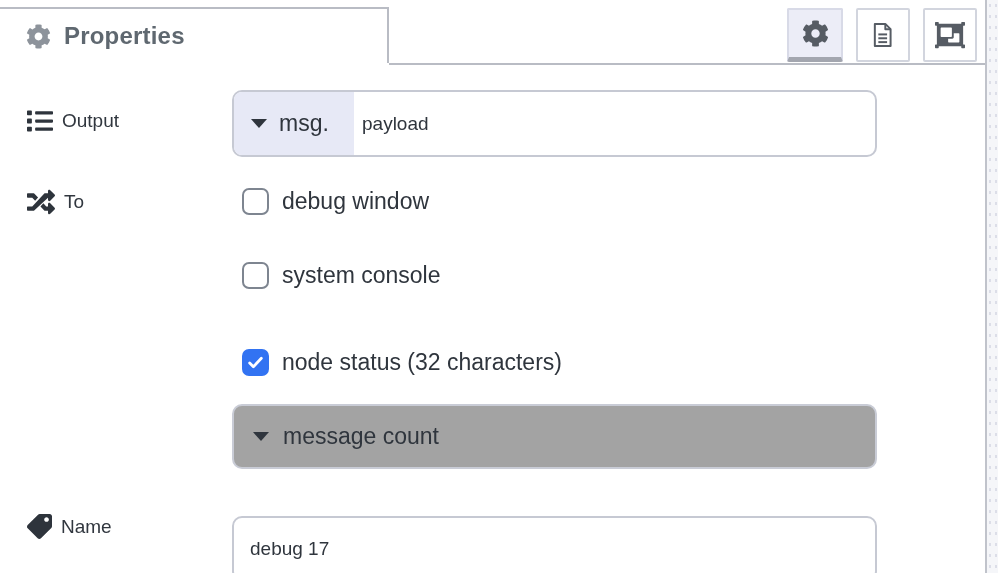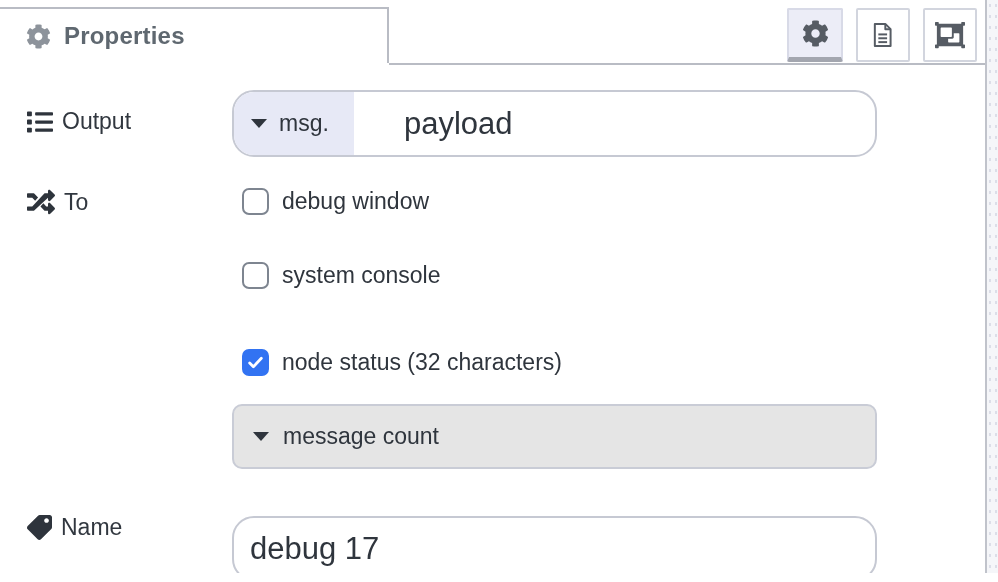--- a/index.html
+++ b/index.html
@@ -50,51 +50,51 @@
     border-bottom:5px solid #a3a6af;
   }
   .tb-btn .ic{color:#565c64;}
   .btn-props{left:787px;width:56px;}
   .btn-desc{left:856px;}
   .btn-appear{left:923px;}
 
   
   .row-label{
     position:absolute;left:27px;display:flex;align-items:center;gap:9px;
-    font-size:23px;color:#31373f;white-space:nowrap;
+    font-size:19px;color:#31373f;white-space:nowrap;
   }
   .row-label .ic{color:#2e343c;flex:0 0 auto;}
 
   
   .field{
     position:absolute;left:232px;width:645px;box-sizing:border-box;
-    border:2px solid #c6c9d3;border-radius:22px;background:#fff;
-    display:flex;align-items:stretch;overflow:hidden;gap:42px;
+    border:2px solid #c6c9d3;border-radius:10px;background:#fff;
+    display:flex;align-items:stretch;overflow:hidden;
   }
   .typed-btn{
     width:120px;flex:0 0 auto;background:#e7e9f6;
     display:flex;align-items:center;gap:12px;padding-left:17px;
     box-sizing:border-box;cursor:pointer;white-space:nowrap;
     font-size:23px;color:#2f353d;
   }
   .caret{
     width:0;height:0;flex:0 0 auto;
     border-left:8px solid transparent;border-right:8px solid transparent;
     border-top:9px solid #2f353d;
   }
   .field input{
     flex:1;border:none;outline:none;background:transparent;
     font-family:"Liberation Sans","DejaVu Sans",sans-serif;
-    font-size:31px;color:#2f353d;padding:0 0 0 8px;min-width:0;
+    font-size:19px;color:#2f353d;padding:0 0 0 8px;min-width:0;
   }
   .field input.padded{padding-left:16px;}
 
   .dropdown{
     position:absolute;left:232px;width:645px;box-sizing:border-box;
-    border:2px solid #c9ccd6;border-radius:10px;background:#e5e5e5;
+    border:2px solid #c9ccd6;border-radius:10px;background:#a3a3a3;
     display:flex;align-items:center;gap:14px;padding-left:19px;
     font-size:23px;color:#2f353d;cursor:pointer;white-space:nowrap;
   }
 
   
   .check-row{position:absolute;left:242px;display:flex;align-items:center;gap:13px;cursor:pointer;}
   .checkbox{
     width:27px;height:27px;box-sizing:border-box;flex:0 0 auto;
     border:2px solid #7e8590;border-radius:7px;background:#fff;
     display:flex;align-items:center;justify-content:center;

